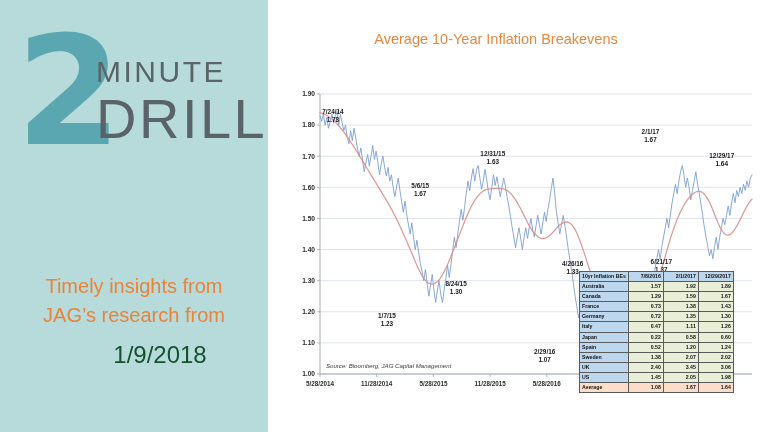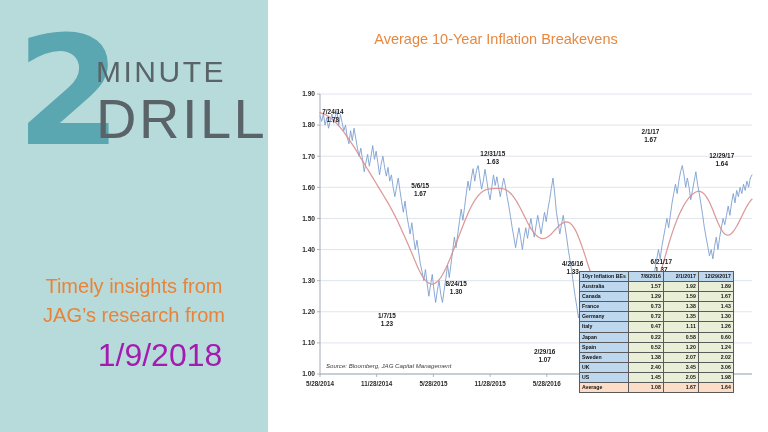--- a/index.html
+++ b/index.html
@@ -45,22 +45,22 @@
     position:absolute;left:0;top:272px;width:268px;
     text-align:center;
     color:#e8833a;
     font-size:20px;line-height:29px;
     font-family:"Liberation Sans",sans-serif;
   }
   .tagline-line{display:block;}
   .date-line{
     position:absolute;left:0;top:340px;width:320px;
     text-align:center;
-    color:#a21caf;
-    font-size:32px;line-height:30px;
+    color:#14532d;
+    font-size:24px;line-height:30px;
     font-family:"Liberation Sans",sans-serif;
   }
 
   
   .right-panel{
     position:relative;
     width:500px;height:432px;background:#ffffff;
     flex:0 0 500px;overflow:hidden;
   }
   .chart-title{

